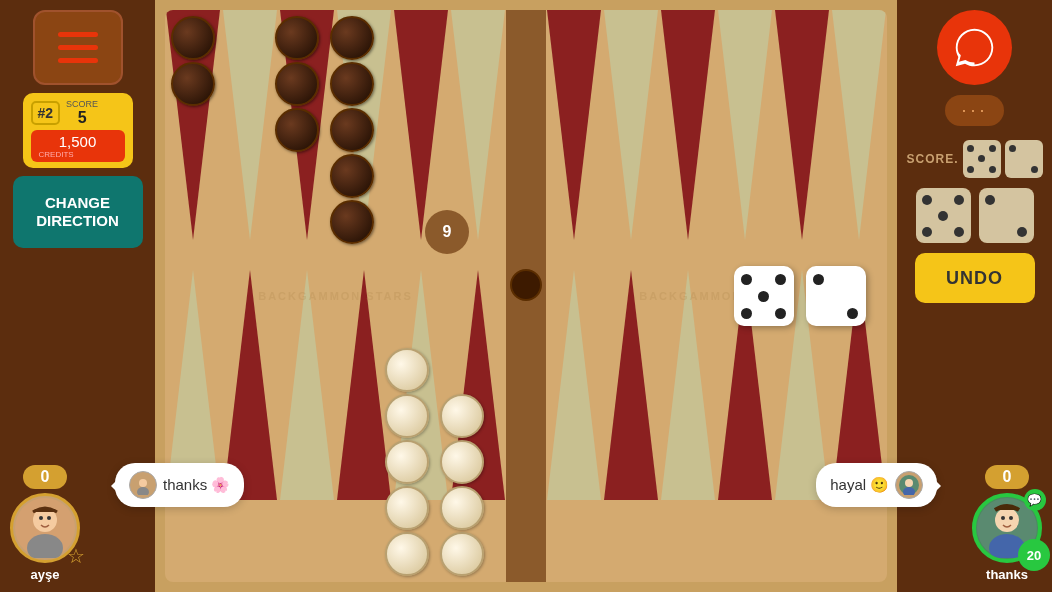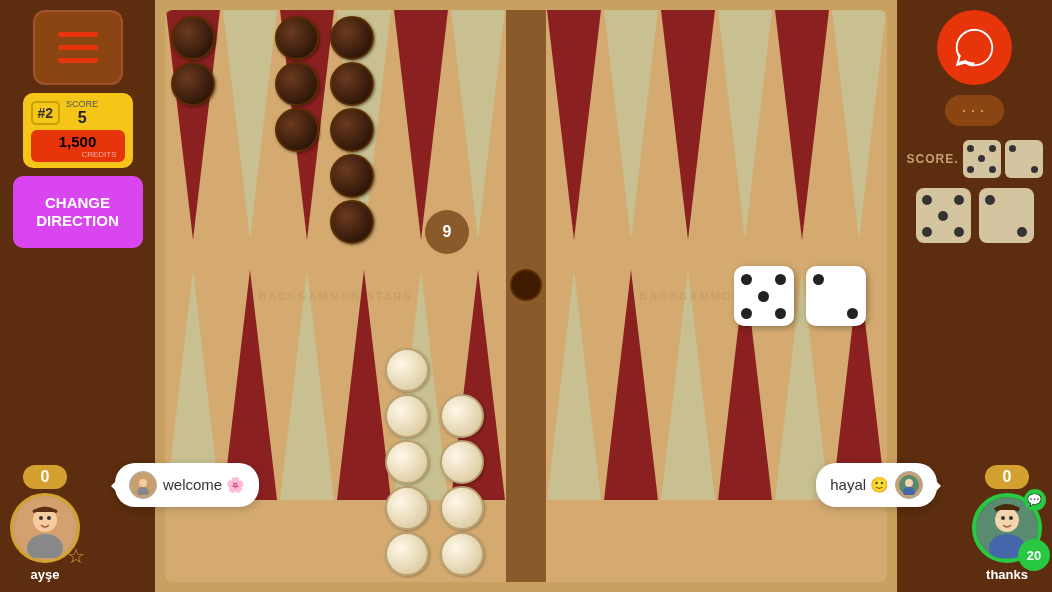--- a/index.html
+++ b/index.html
@@ -79,45 +79,45 @@
       color: #222;
     }
     .credits-box {
       background: #e8340a;
       border-radius: 6px;
       padding: 3px 8px;
       margin-top: 3px;
     }
     .credits-value {
       font-size: 15px;
-      font-weight: bold;
-      color: #000000;
+      font-weight: normal;
+      color: #ffffff;
     }
     .credits-label {
       font-size: 8px;
       color: #ffaaaa;
       text-transform: uppercase;
-      text-align: right;
+      text-align: left;
     }
 
     .resign-btn {
       background: #8b2020;
       color: #ccc;
       border: none;
       border-radius: 10px;
       width: 110px;
       height: 48px;
       font-size: 16px;
       font-weight: bold;
       letter-spacing: 1px;
       cursor: pointer;
     }
 
     .change-dir-btn {
-      background: #d946ef;
+      background: #0f766e;
       color: white;
       border: none;
       border-radius: 10px;
       width: 130px;
       height: 72px;
       font-size: 15px;
       font-weight: bold;
       cursor: pointer;
       text-transform: uppercase;
       line-height: 1.2;
@@ -659,20 +659,21 @@
       <div class="dot-lg-empty"></div>
       <div class="dot-lg-empty"></div>
       <div class="dot-lg-empty"></div>
       <div class="dot-lg-empty"></div>
       <div class="dot-lg-empty"></div>
       <div class="dot-lg-empty"></div>
       <div class="dot-lg"></div>
     </div>
   </div>
 
+  <button class="undo-btn">UNDO</button>
 </div>
 
 <div class="board-container">
   <div class="board-inner">
 
     <div class="board-half" style="position:relative;">
 
       <div style="display:flex; height:245px; position:relative;">
 
         <div class="triangle" style="width:55px; position:relative; overflow:visible;">
@@ -851,21 +852,21 @@
 </div>
 
 <div class="chat-bubble-left">
   <div class="small-avatar">
     <svg width="20" height="20" viewBox="0 0 20 20">
       <circle cx="10" cy="10" r="10" fill="#c8a070"></circle>
       <circle cx="10" cy="8" r="4" fill="#f5cba0"></circle>
       <ellipse cx="10" cy="17" rx="6" ry="5" fill="#888"></ellipse>
     </svg>
   </div>
-  <span>welcome 🌸</span>
+  <span>thanks 🌸</span>
 </div>
 
 <div class="avatar-area-right">
   <div class="score-bubble-right">0</div>
   <div class="avatar-container-right">
     <div class="avatar-circle-right">
       <svg width="60" height="60" viewBox="0 0 60 60">
         <circle cx="30" cy="30" r="30" fill="#5a8a70"></circle>
         <circle cx="30" cy="22" r="12" fill="#f5d5b0"></circle>
         <ellipse cx="30" cy="50" rx="18" ry="14" fill="#4466aa"></ellipse>

